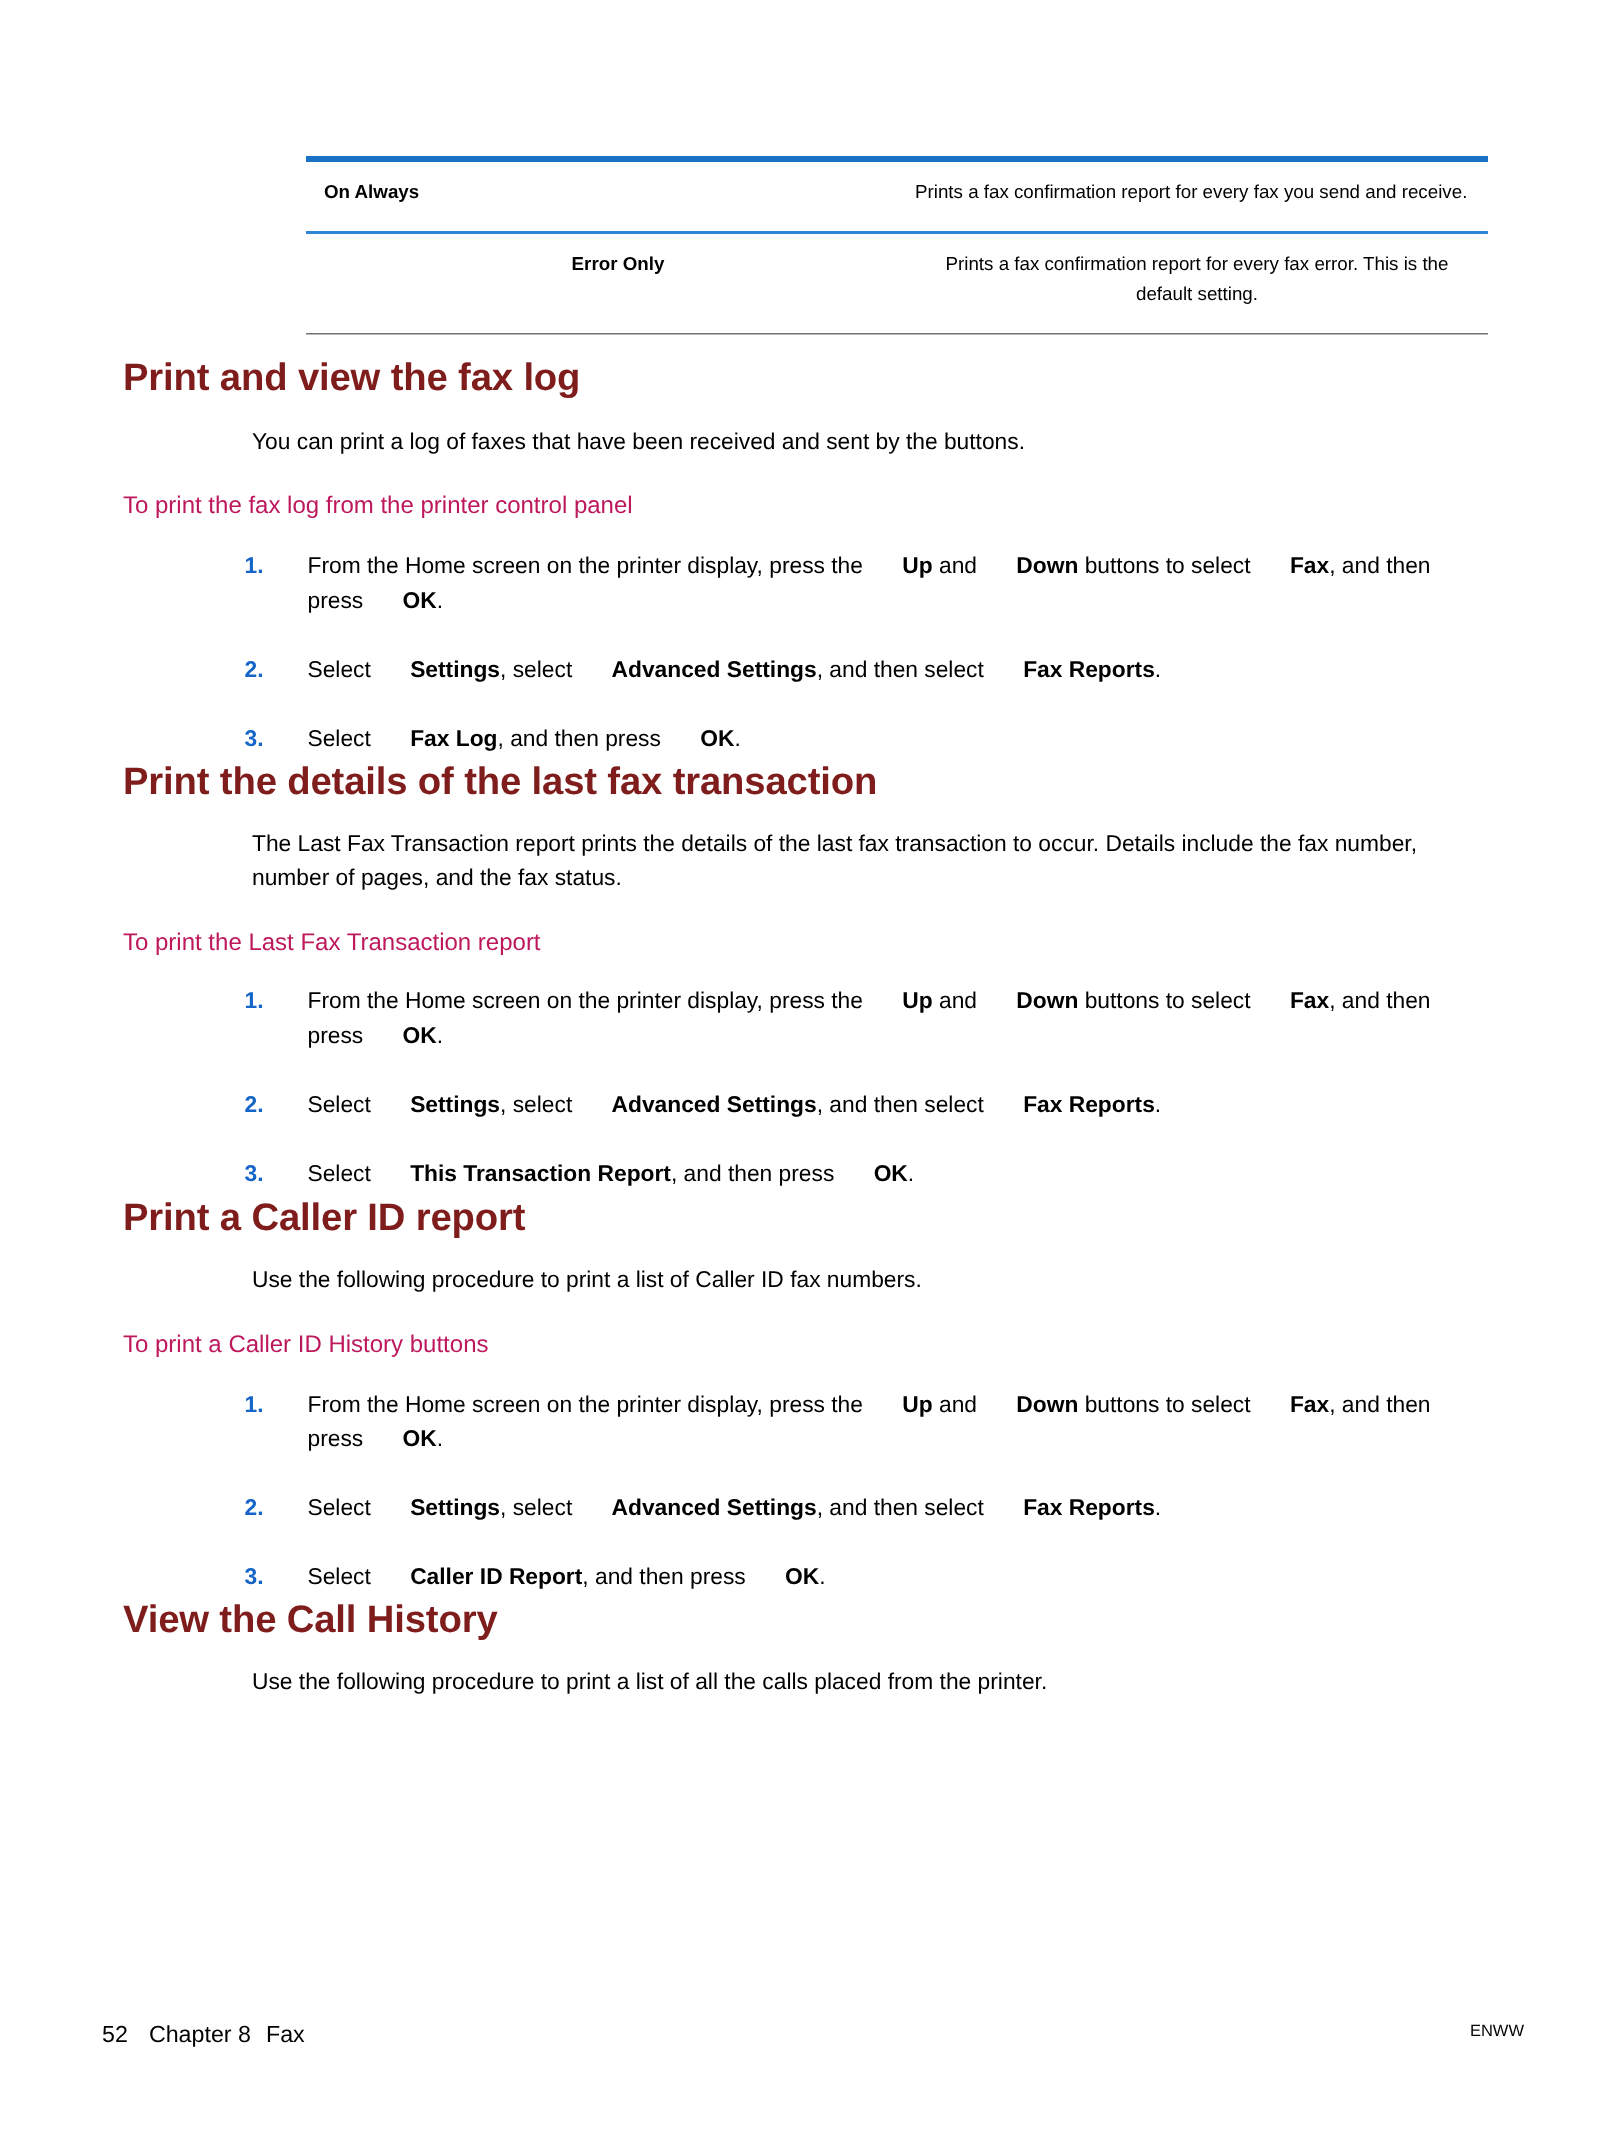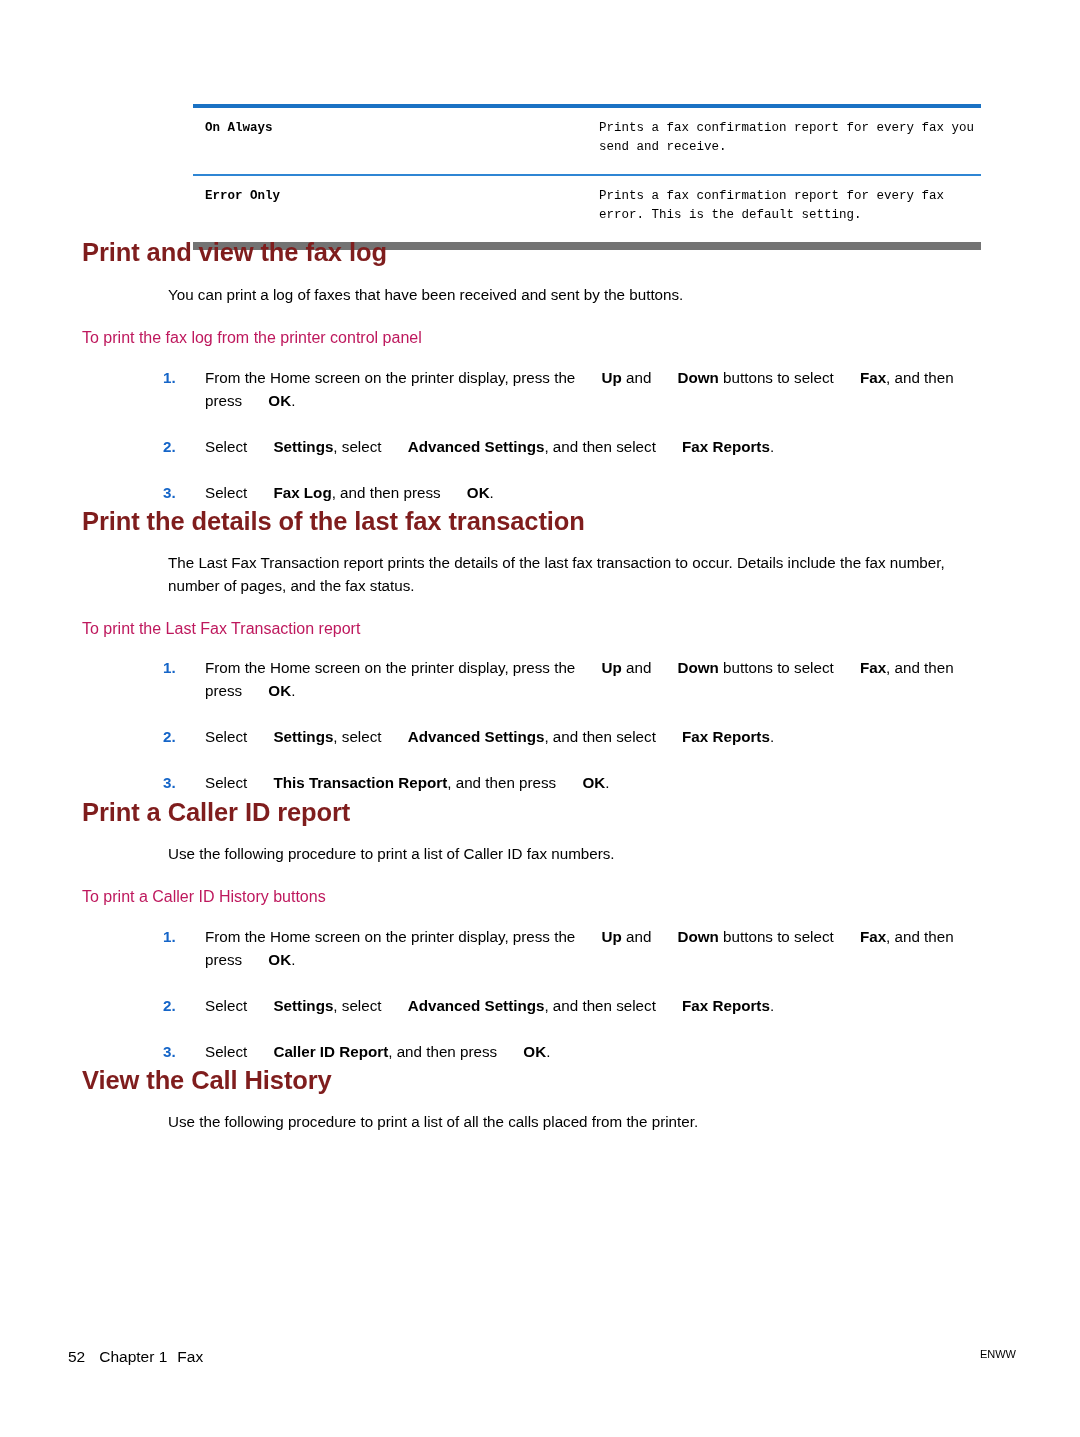--- a/index.html
+++ b/index.html
@@ -20,30 +20,30 @@
   .page {
     position: relative;
     width: 1080px;
     height: 1437px;
     box-sizing: border-box;
   }
 
   
   .settings-table {
     position: absolute;
-    left: 193px;
+    left: 204px;
     top: 104px;
     width: 788px;
     border-collapse: collapse;
     border-top: 4px solid #1a72c4;
-    border-bottom: 8px solid #737373;
-    font-family: Liberation Mono, monospace;
+    border-bottom: 1px solid #737373;
   }
   .settings-table tr + tr > td {
     border-top: 2px solid #2f86d4;
+    text-align: center;
   }
   .settings-table td {
     vertical-align: top;
     padding: 11px 0 16px 0;
     font-size: 12.5px;
     line-height: 1.55;
   }
   .settings-table td.col-name {
     width: 404px;
     font-weight: bold;
@@ -179,18 +179,18 @@
       <div class="step"><span class="step-num">1.</span><span><span>From the Home screen on the printer display, press the </span><b>Up</b><span> and </span><b>Down</b><span> buttons to select </span><b>Fax</b><span>, and then press </span><b>OK</b><span>.</span></span></div>
       <div class="step"><span class="step-num">2.</span><span><span>Select </span><b>Settings</b><span>, select </span><b>Advanced Settings</b><span>, and then select </span><b>Fax Reports</b><span>.</span></span></div>
       <div class="step"><span class="step-num">3.</span><span><span>Select </span><b>Caller ID Report</b><span>, and then press </span><b>OK</b><span>.</span></span></div>
     </div>
 
   <div class="h1" style="top:1066px">View the Call History</div>
   <div class="para" style="top:1110px">Use the following procedure to print a list of all the calls placed from the printer.</div>
 
   <div class="footer">
     <div class="footer-left">
-      <span class="pageno">52</span><span class="chapter">Chapter 1</span><span>Fax</span>
+      <span class="pageno">52</span><span class="chapter">Chapter 8</span><span>Fax</span>
     </div>
     <div class="footer-right">ENWW</div>
   </div>
 
 </div>
 
 </body></html>

